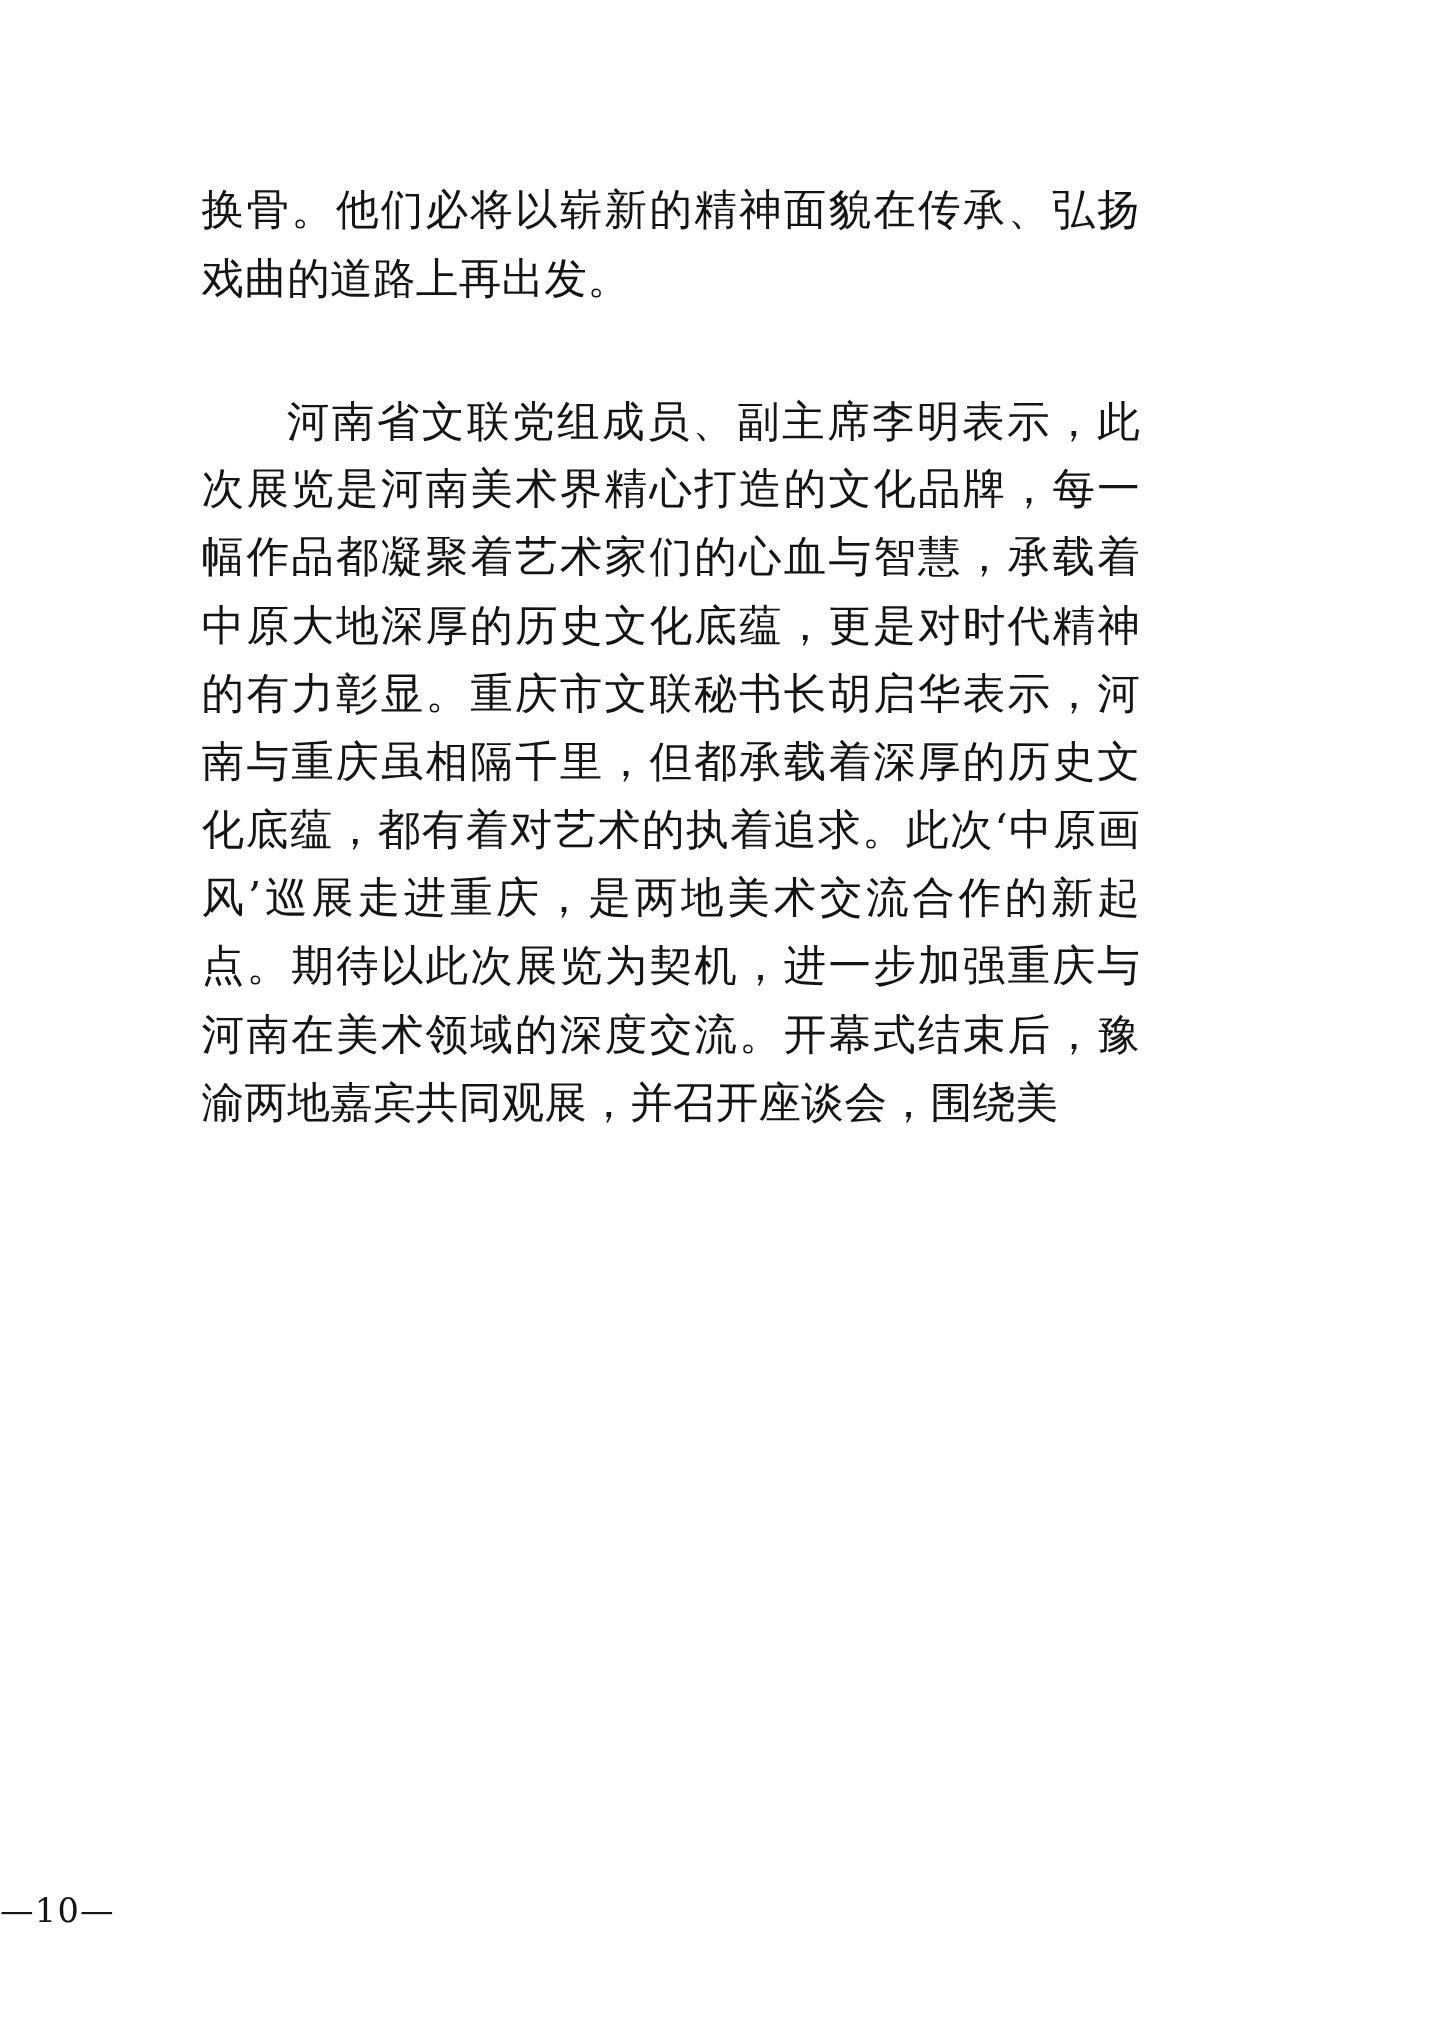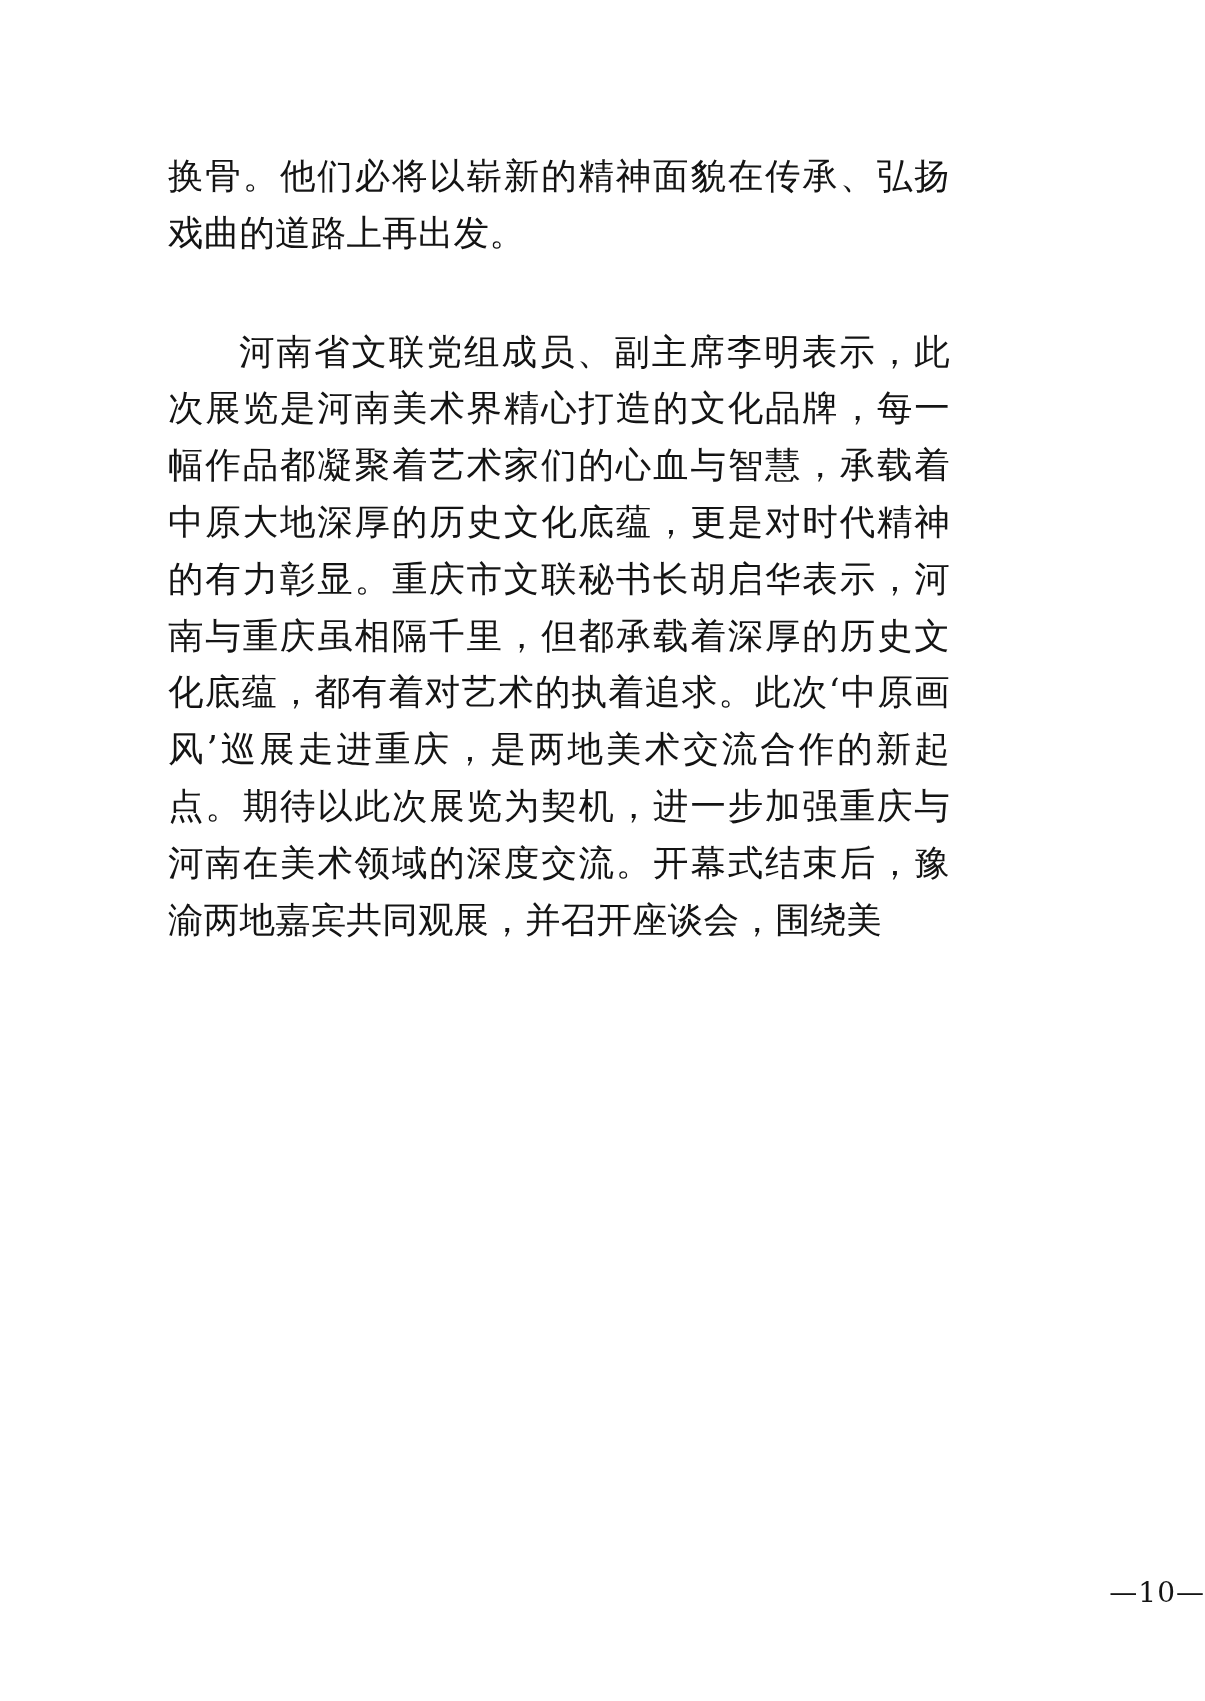--- a/index.html
+++ b/index.html
@@ -59,21 +59,21 @@
   }
   .tspace {
     display: inline-block;
     width: 1em;
   }
   .footer {
     position: absolute;
     left: 0;
     right: 0;
     top: 1576px;
-    text-align: right;
+    text-align: left;
     font-family: "DejaVu Serif", "Liberation Serif", serif;
     font-size: 28px;
     color: #141414;
     letter-spacing: 1px;
   }
 </style>
 </head>
 <body>
 
 <div class="page">

